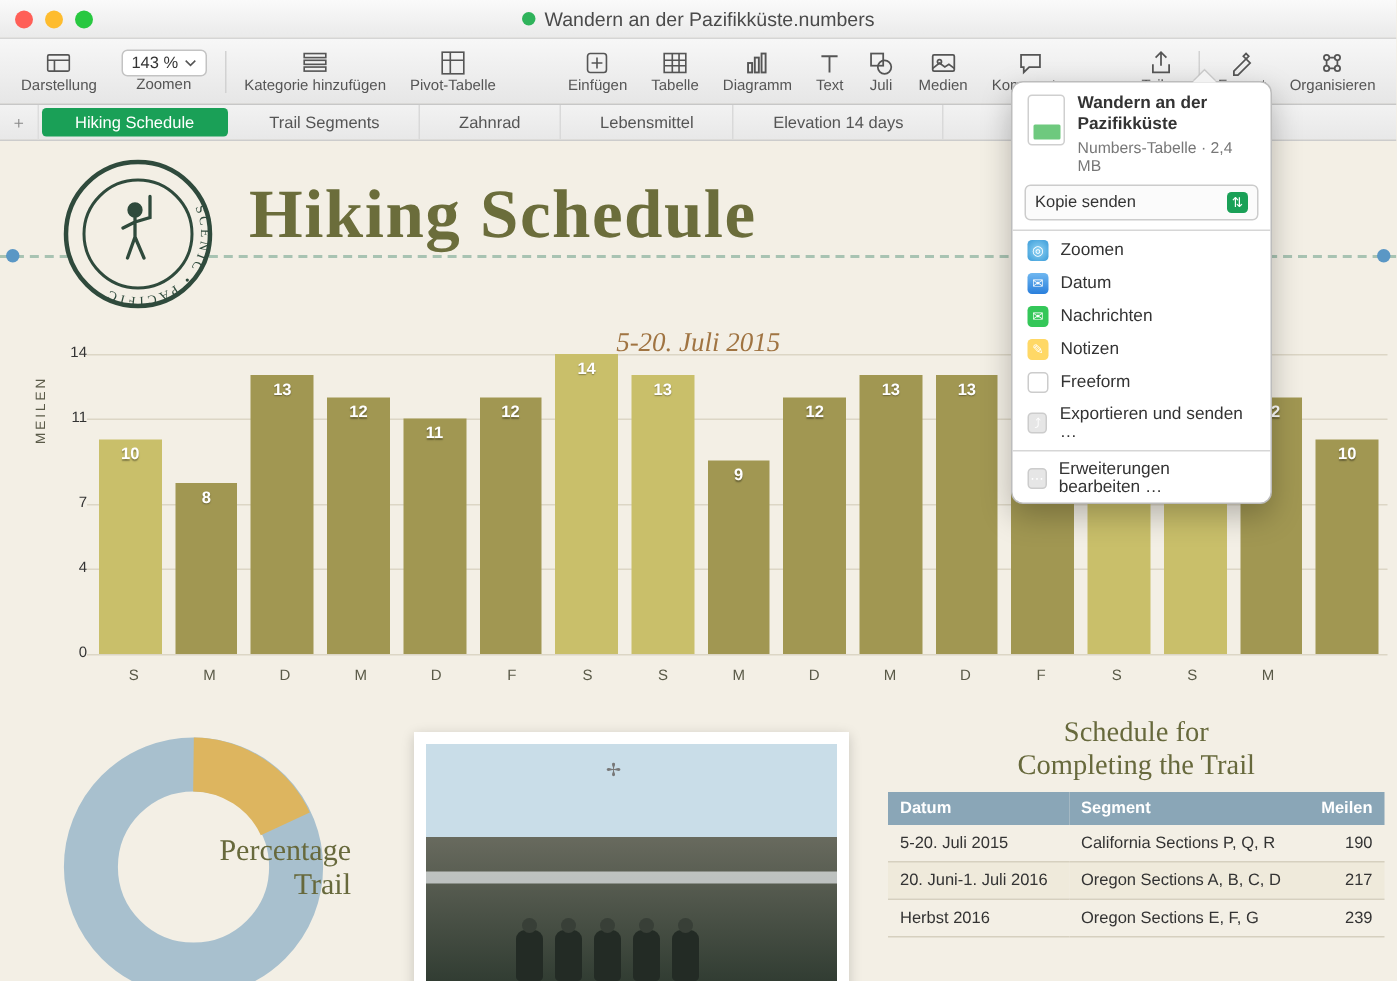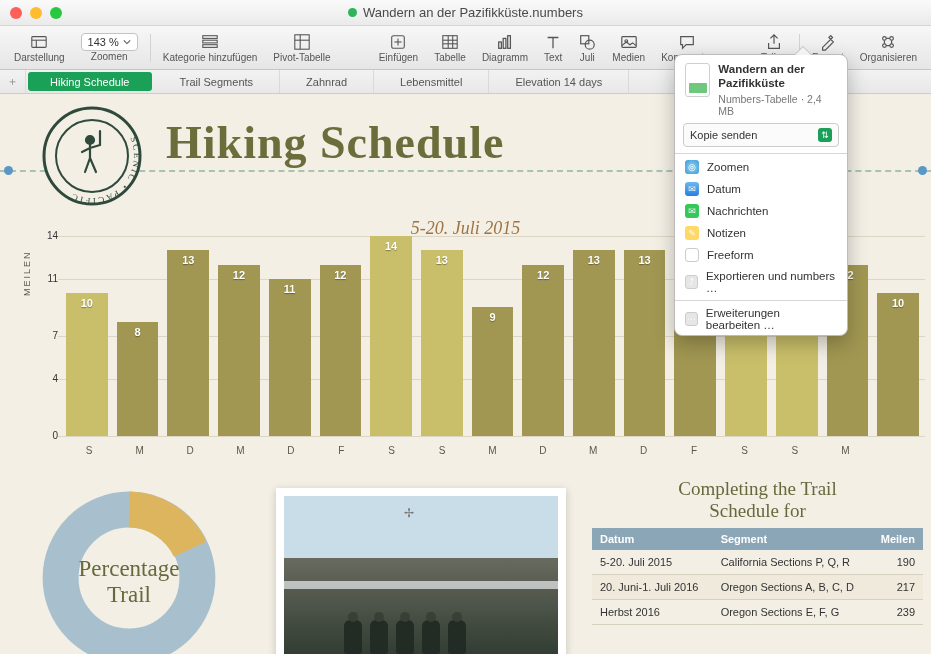--- a/index.html
+++ b/index.html
@@ -51,21 +51,21 @@
 .bar .fill { position: absolute; bottom: 0; left: 2px; right: 2px; }
 .bar .val { position: absolute; left: 0; right: 0; text-align: center; font-size: 11px; font-weight: 600; color: #fff; text-shadow: 0 1px 1px rgba(0,0,0,.35); }
 .bar.set-a .fill { background: #c9bf6a; } 
 .bar.set-b .fill { background: #a19752; } 
 .xlabels { position: absolute; left: 36px; right: 4px; bottom: 2px; display: flex; }
 .xlabels span { flex: 1; text-align: center; font-size: 10px; color: #5a5a48; }
 
 
 .donut-wrap { position: absolute; left: 24px; top: 394px; width: 210px; height: 180px; }
 .donut-wrap svg { width: 100%; height: 100%; }
-.donut-label { position: absolute; left: 0; right: 0; top: 68px; text-align: center; font-family: "Georgia", serif; color: #67693c; font-size: 23px; line-height: 1.15; }
+.donut-label { position: absolute; left: 0; right: 0; top: 68px; text-align: right; font-family: "Georgia", serif; color: #67693c; font-size: 20px; line-height: 1.15; }
 
 .photo { position: absolute; left: 276px; top: 394px; width: 290px; height: 180px; background: #fff; box-shadow: 0 2px 8px rgba(0,0,0,.18); padding: 8px; }
 .photo-inner { width: 100%; height: 100%; background: linear-gradient(#c9dde8 0%, #c9dde8 38%, #686a5e 38%, #2e3a30 100%); position: relative; overflow: hidden; }
 .photo-inner .wave { position: absolute; left: 0; right: 0; top: 52%; height: 8px; background: #e8edf0; opacity: .7; }
 .photo-inner .bird { position: absolute; top: 10px; left: 120px; color: #777; font-size: 12px; }
 .photo-inner .people { position: absolute; bottom: 6px; left: 60px; display: flex; gap: 8px; }
 .photo-inner .people span { display:inline-block; width: 18px; height: 34px; background: #232b25; border-radius: 6px 6px 3px 3px; }
 .photo-inner .people span::before { content:""; display:block; width:10px; height:10px; background:#383f37; border-radius:50%; margin: -8px auto 2px; }
 
 .sched { position: absolute; left: 592px; top: 384px; right: 8px; }
@@ -420,22 +420,22 @@
           <span></span>
           <span></span>
           <span></span>
           <span></span>
         </div>
     </div>
   </div>
 
   <div class="sched">
     <div class="sched-title">
+      <div>Schedule for</div>
       <div>Completing the Trail</div>
-      <div>Schedule for</div>
     </div>
     <table>
       <thead>
           <tr id="sched-head">
             <th>Datum</th>
             <th>Segment</th>
             <th>Meilen</th>
           </tr>
         </thead>
       <tbody id="sched-body">
@@ -491,20 +491,20 @@
   <div class="pop-item">
       <span class="pi-icon pi-notes">✎</span>
       <span>Notizen</span>
     </div>
   <div class="pop-item">
       <span class="pi-icon pi-free">❖</span>
       <span>Freeform</span>
     </div>
   <div class="pop-item">
       <span class="pi-icon pi-export">⤴</span>
-      <span>Exportieren und numbers …</span>
+      <span>Exportieren und senden …</span>
     </div>
   <div class="pop-sep"></div>
   <div class="pop-item">
       <span class="pi-icon pi-ext">⋯</span>
       <span>Erweiterungen bearbeiten …</span>
     </div>
 </div>
 
 </body></html>

